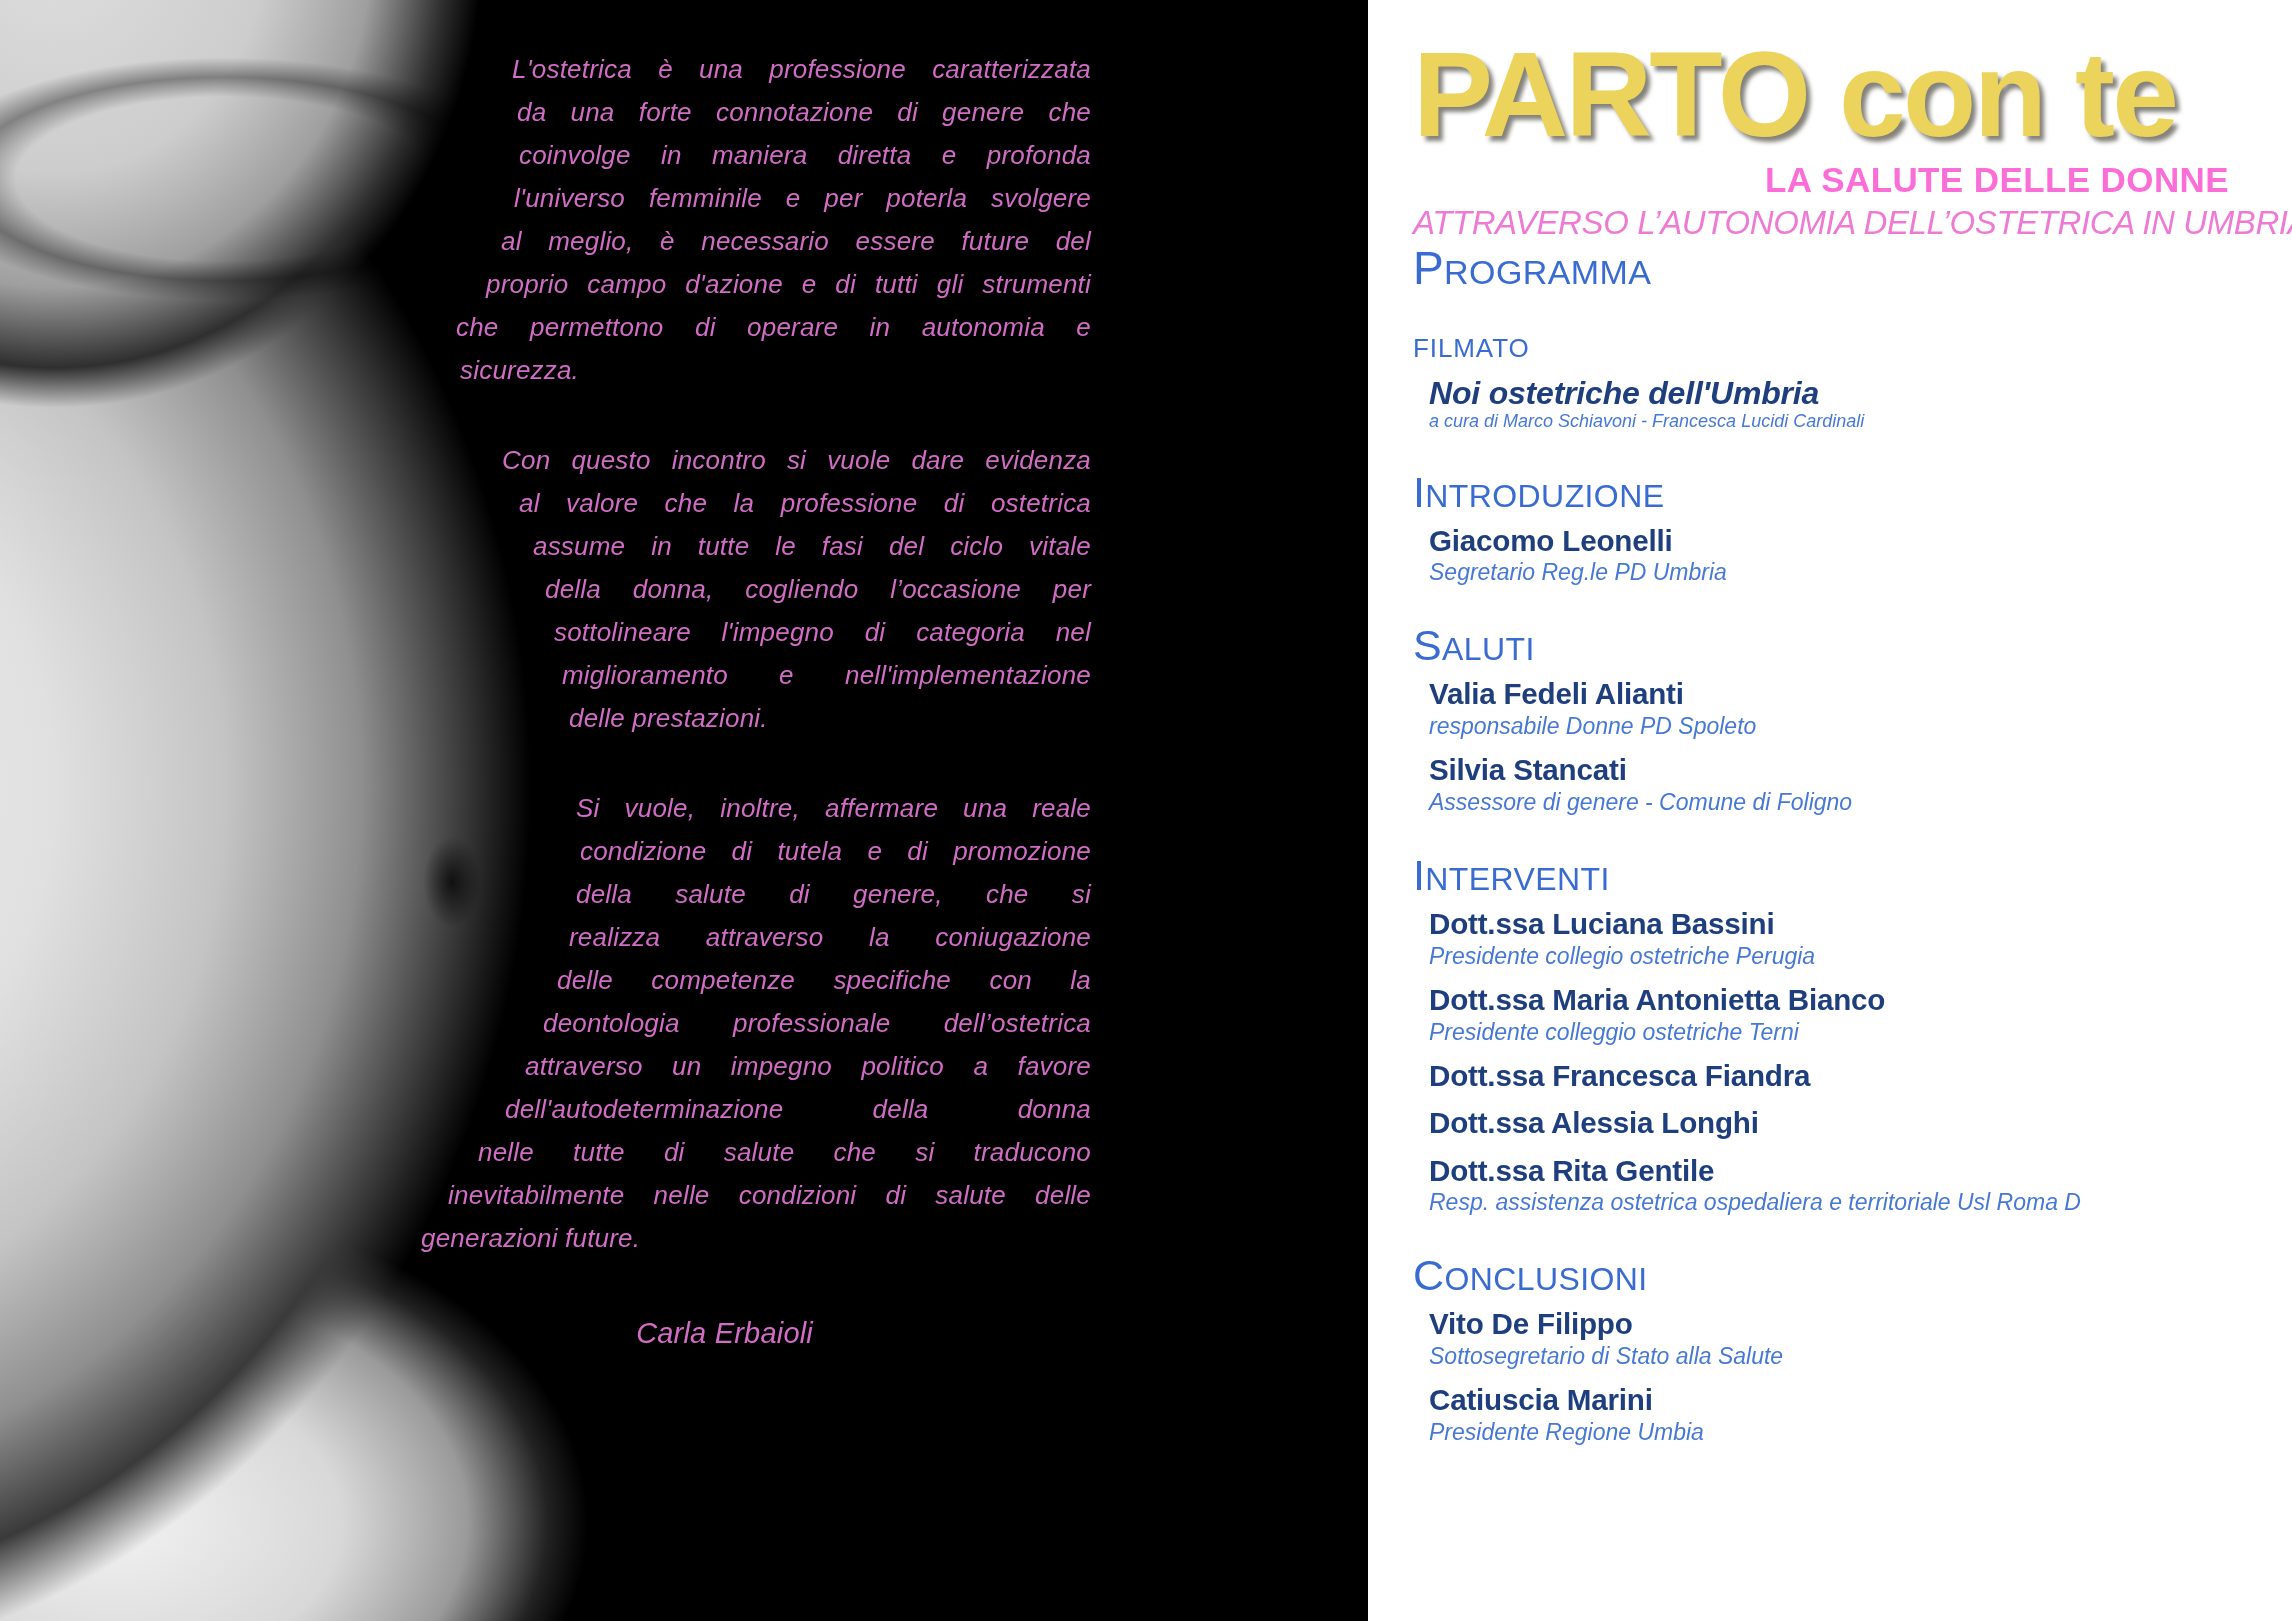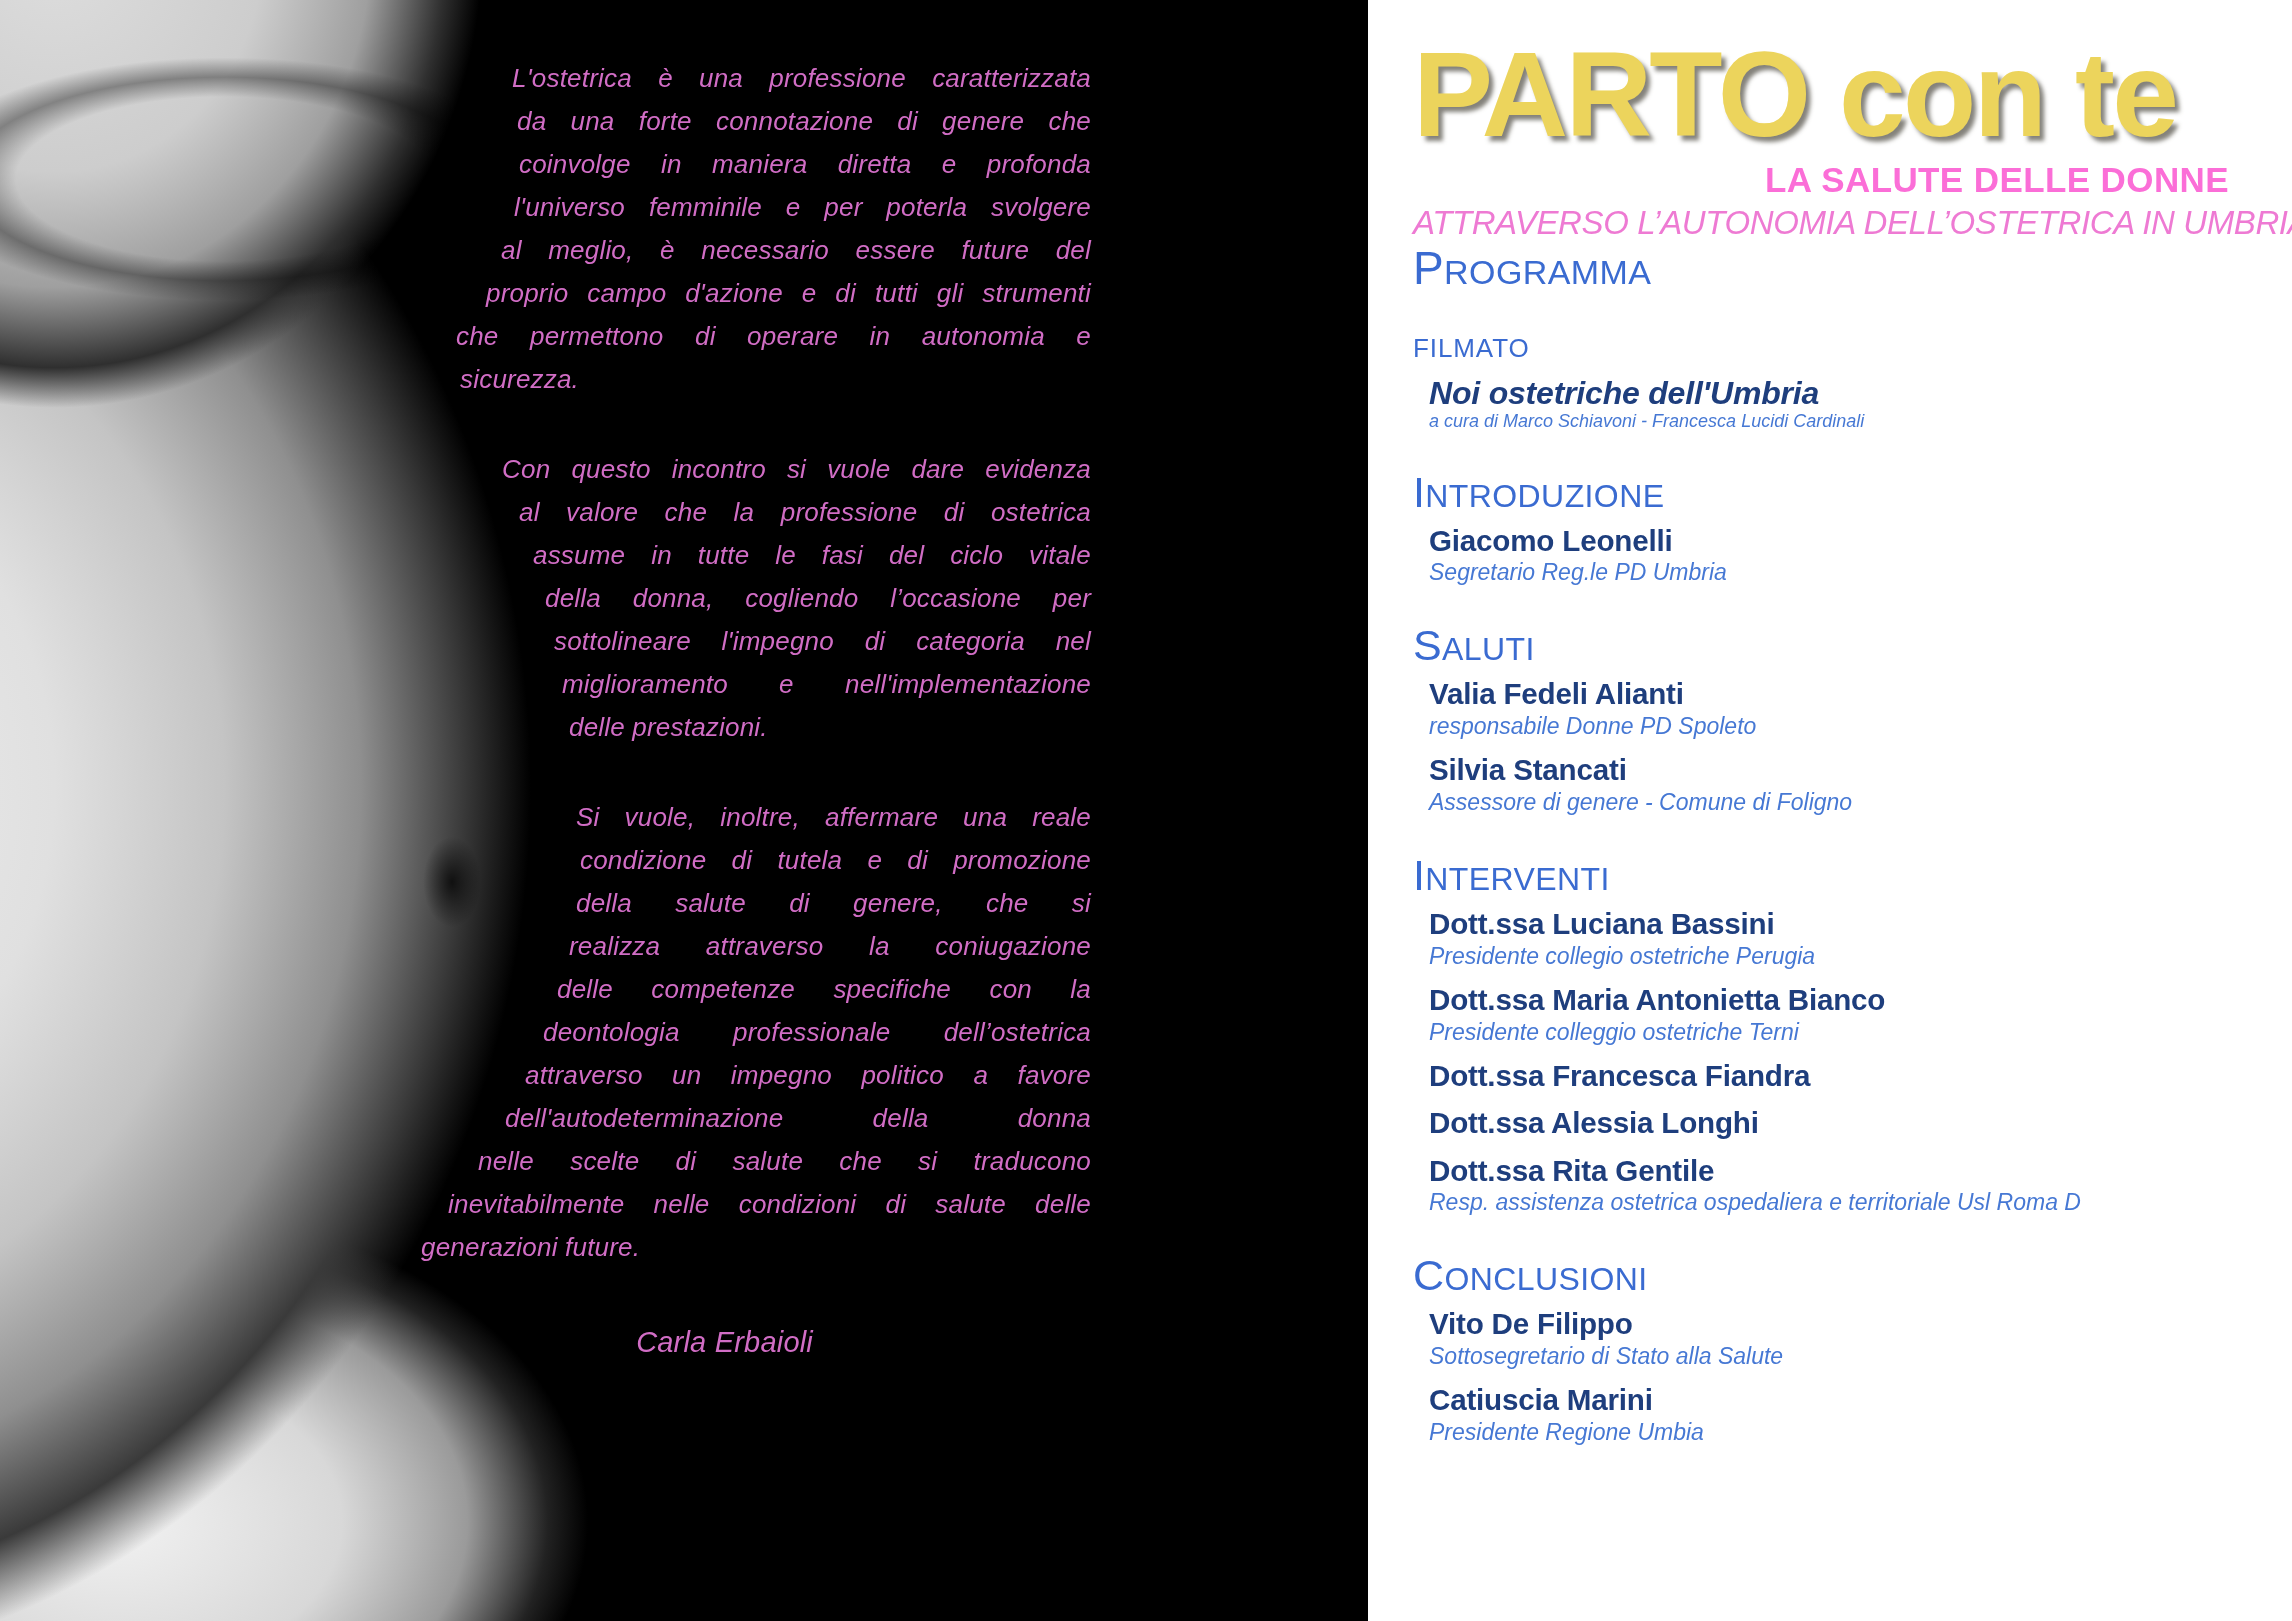--- a/index.html
+++ b/index.html
@@ -15,21 +15,21 @@
   .left-panel{position:absolute;left:0;top:0;width:1368px;height:1621px;background:#000;overflow:hidden;}
   .belly-photo{position:absolute;inset:0;
     background:
       radial-gradient(40px 63px at 452px 882px, rgba(0,0,0,.75), rgba(0,0,0,0) 72%),
       radial-gradient(385px 152px at 224px 179px, rgba(0,0,0,0) 54%, rgba(0,0,0,.38) 67%, rgba(0,0,0,0) 80%),
       radial-gradient(466px 502px at 54px -54px, #dedede 0%, #cdcdcd 45%, #9f9f9f 68%, #2f2f2f 84%, rgba(0,0,0,0) 92%),
       radial-gradient(851px 940px at -269px 788px, #f1f1f1 0%, #e0e0e0 38%, #c4c4c4 58%, #8f8f8f 74%, #3a3a3a 86%, rgba(0,0,0,0) 94%),
       radial-gradient(502px 340px at 116px 1522px, #f2f2f2 0%, #d8d8d8 45%, #9a9a9a 70%, #222 86%, rgba(0,0,0,0) 94%),
       radial-gradient(134px 233px at 233px 1621px, #e5e5e5 0%, #bbbbbb 60%, rgba(0,0,0,0) 86%),
       #000;}
-  .quote-block{position:absolute;left:0;top:57px;width:1091px;color:var(--quote-pink);
+  .quote-block{position:absolute;left:0;top:48px;width:1091px;color:var(--quote-pink);
     font-style:italic;font-size:26px;line-height:43px;letter-spacing:0.2px;}
   .quote-para{margin:0 0 47px 0;}
   .quote-line{text-align:justify;text-align-last:justify;white-space:normal;}
   .quote-line.last{text-align-last:left;}
   .signature{margin-top:52px;text-align:right;padding-right:278px;font-size:29px;}
 
   
   .right-panel{position:absolute;left:1368px;top:0;width:924px;height:1621px;background:#fff;
     box-sizing:border-box;padding:27px 63px 0 45px;}
   .main-title{font-size:120px;font-weight:bold;letter-spacing:-2.7px;white-space:nowrap;
@@ -82,21 +82,21 @@
           </div>
           <div class="quote-para">
             <div class="quote-line" style="margin-left: 576px;">Si vuole, inoltre, affermare una reale</div>
             <div class="quote-line" style="margin-left: 580px;">condizione di tutela e di promozione</div>
             <div class="quote-line" style="margin-left: 576px;">della salute di genere, che si</div>
             <div class="quote-line" style="margin-left: 569px;">realizza attraverso la coniugazione</div>
             <div class="quote-line" style="margin-left: 557px;">delle competenze specifiche con la</div>
             <div class="quote-line" style="margin-left: 543px;">deontologia professionale dell’ostetrica</div>
             <div class="quote-line" style="margin-left: 525px;">attraverso un impegno politico a favore</div>
             <div class="quote-line" style="margin-left: 505px;">dell'autodeterminazione della donna</div>
-            <div class="quote-line" style="margin-left: 478px;">nelle scelte di salute che si traducono</div>
+            <div class="quote-line" style="margin-left: 478px;">nelle tutte di salute che si traducono</div>
             <div class="quote-line" style="margin-left: 448px;">inevitabilmente nelle condizioni di salute delle</div>
             <div class="quote-line last" style="margin-left: 421px;">generazioni future.</div>
           </div>
         </div>
       <div class="signature">Carla Erbaioli</div>
     </div>
   </div>
 
   <div class="right-panel">
     <div class="main-title">PARTO con te</div>

